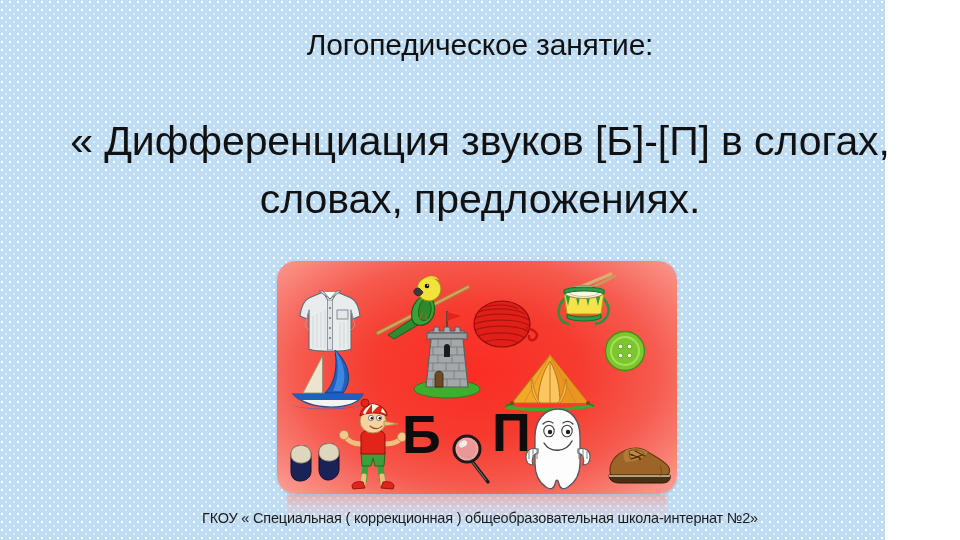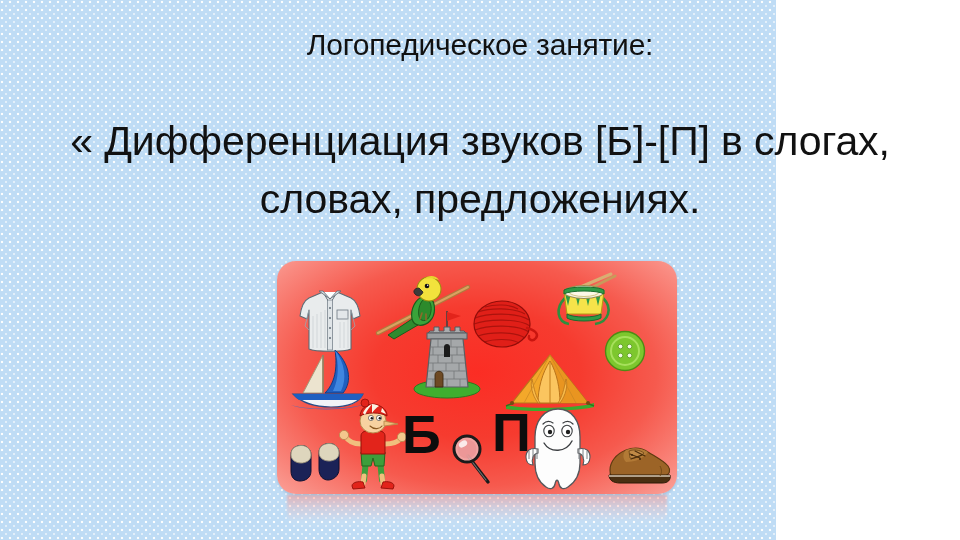--- a/index.html
+++ b/index.html
@@ -9,21 +9,21 @@
   }
   body {
     width: 960px;
     height: 540px;
     overflow: hidden;
     font-family: "Liberation Sans", sans-serif;
   }
 
   #slide {
     position: relative;
-    width: 776px;
+    width: 885px;
     height: 540px;
     background-color: #bfdcf5;
     background-image:
       radial-gradient(circle at 2px 2px, rgba(255,255,255,0.95) 1.2px, rgba(255,255,255,0) 1.6px),
       radial-gradient(circle at 6px 6px, rgba(255,255,255,0.55) 0.9px, rgba(255,255,255,0) 1.4px);
     background-size: 8px 8px, 8px 8px;
     background-position: 0 0, 0 0;
   }
 
   
@@ -448,14 +448,15 @@
           <path d="M7 33 C7 38 11 41 18 41 L60 41 C66 41 69 38 68 33 Z" fill="#4a2f11" stroke="#2d1a06" stroke-width="1"></path>
           <path d="M7 33 L68 33 L68 35 L7 35 Z" fill="#e9dfcd" opacity="0.65"></path>
 
           <path d="M58 24 C60 28 60 31 58 34" fill="none" stroke="#6d4616" stroke-width="0.9"></path>
         </svg>
       </div>
 
     </div>
   </div>
 
+  <div class="footer">ГКОУ « Специальная ( коррекционная ) общеобразовательная школа-интернат №2»</div>
 
 </div>
 
 </body></html>

